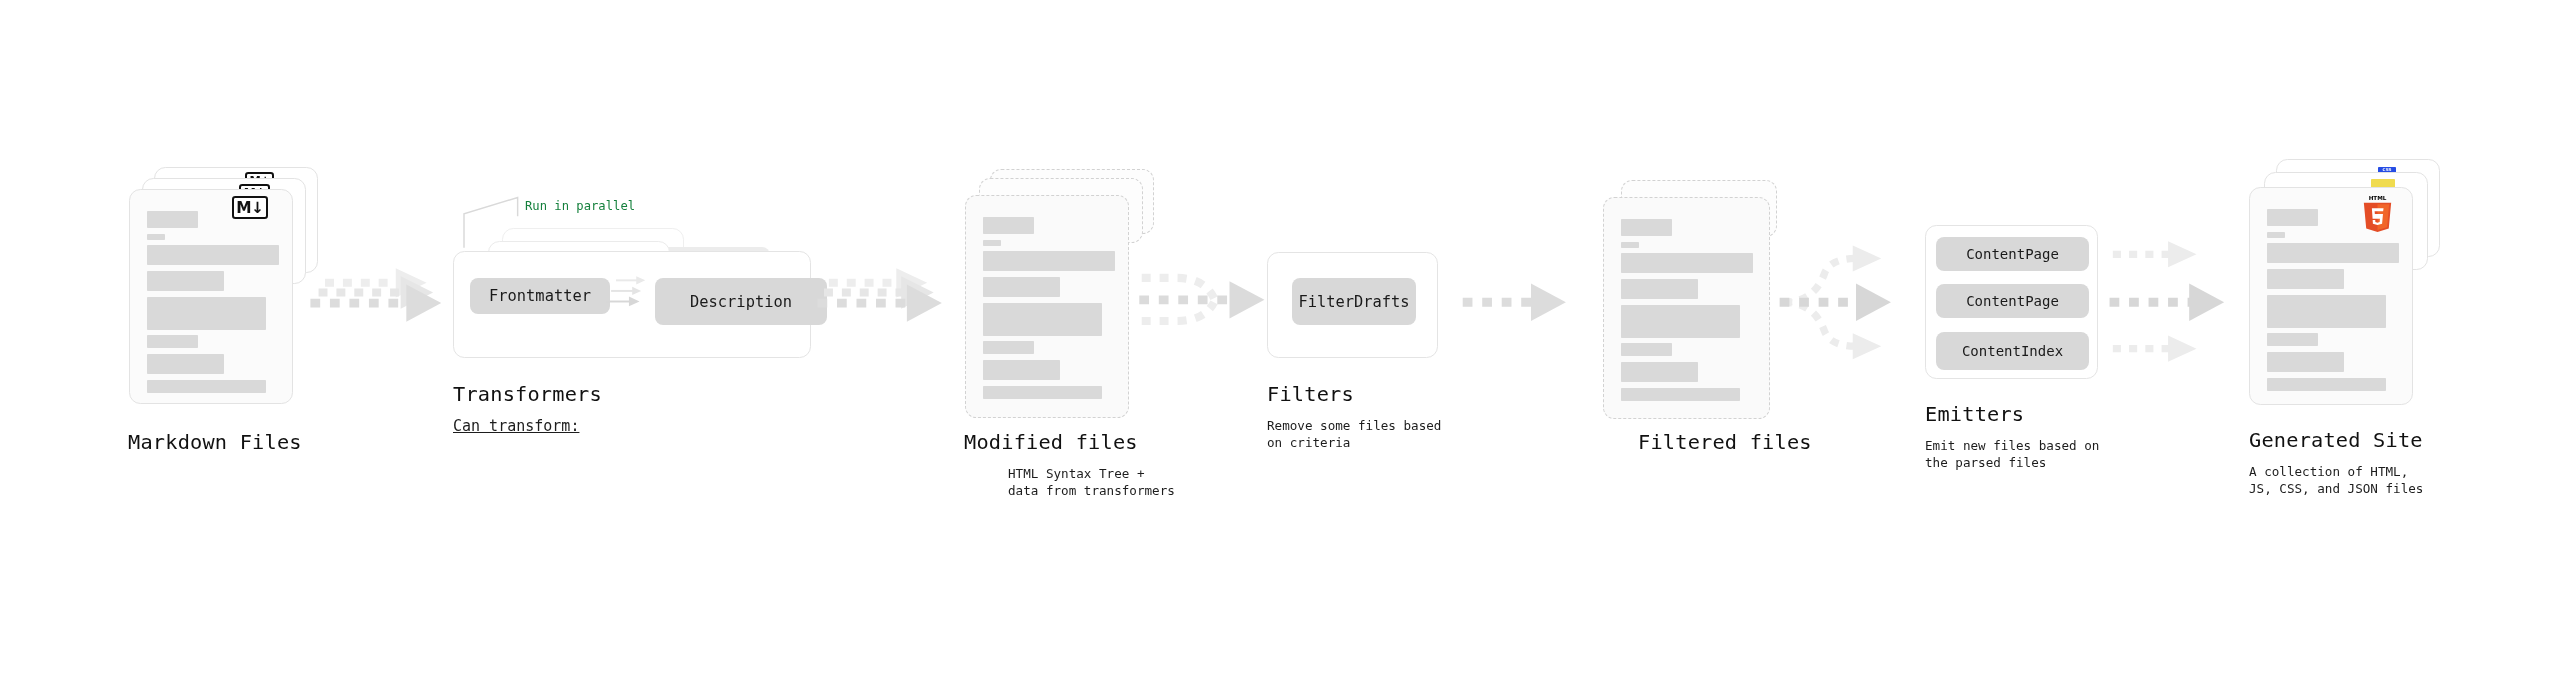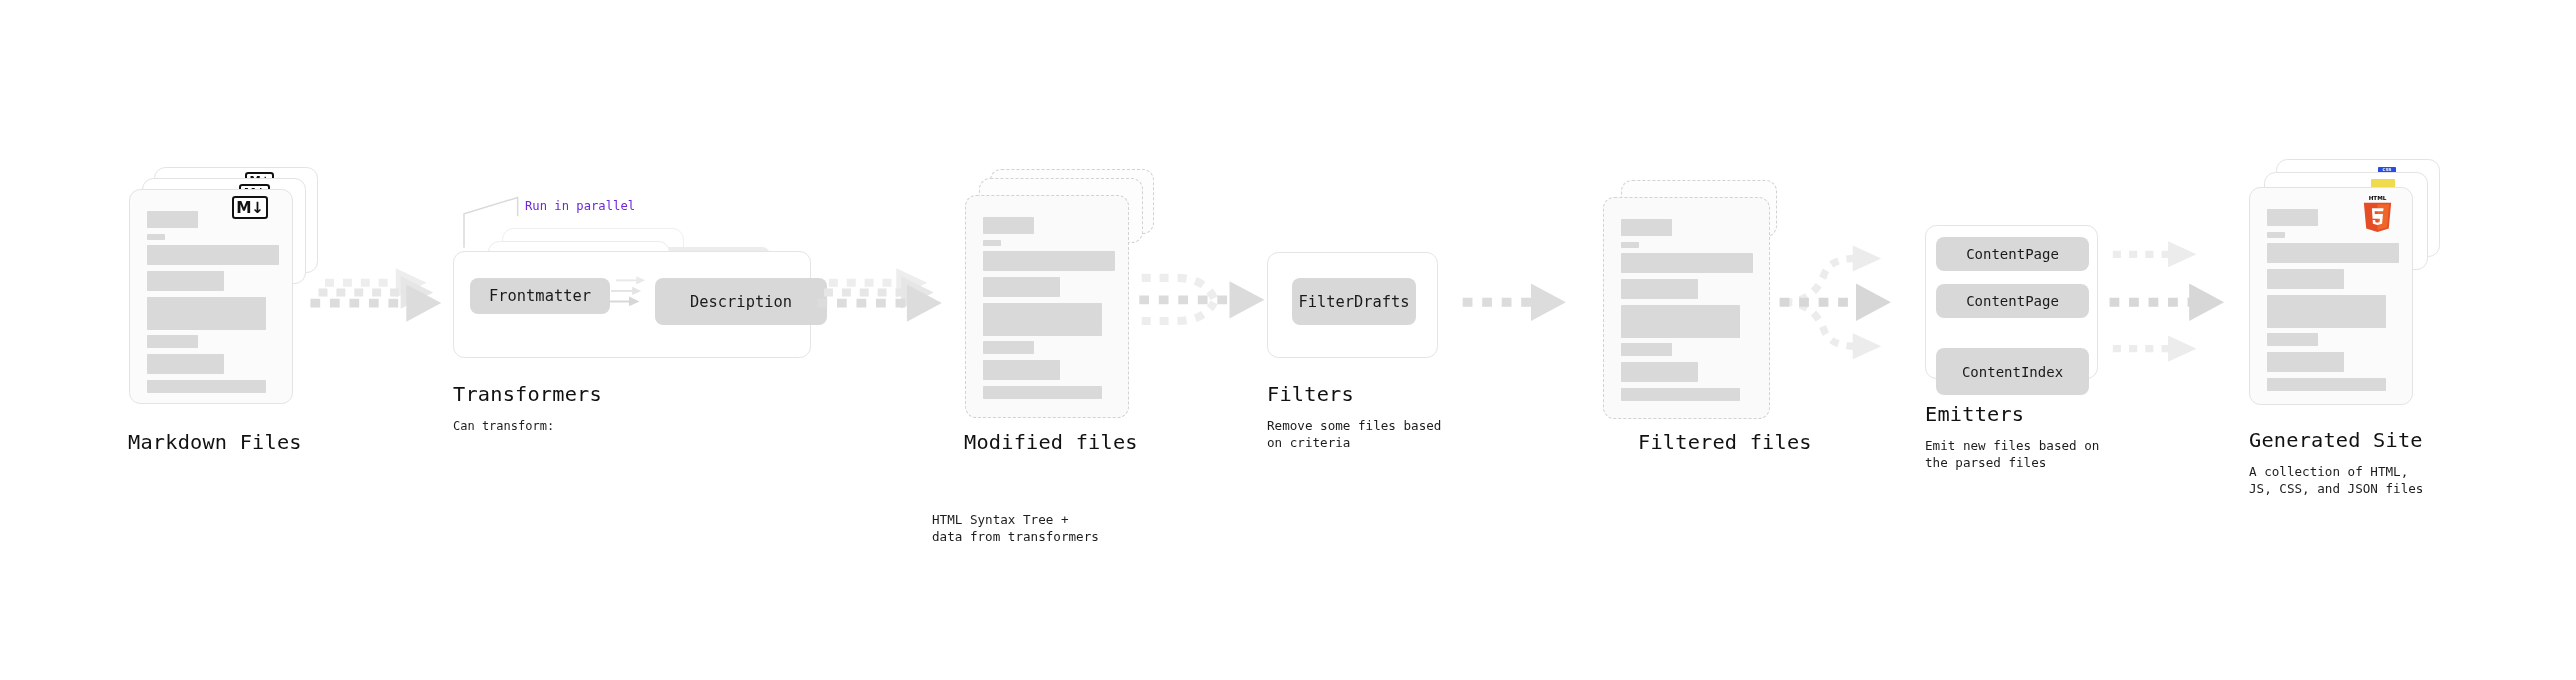--- a/index.html
+++ b/index.html
@@ -103,29 +103,30 @@
     font-family: "DejaVu Sans Mono", "Liberation Mono", monospace;
     font-size: 12.6px;
     line-height: 17px;
     color: #1d1d1d;
     white-space: pre;
   }
   .note {
     position: absolute;
     font-family: "DejaVu Sans Mono", "Liberation Mono", monospace;
     font-size: 12.2px;
-    color: #6d28d9;
+    color: #15803d;
     white-space: nowrap;
   }
   .bullets {
     position: absolute;
     font-family: "DejaVu Sans Mono", "Liberation Mono", monospace;
-    font-size: 12px;
+    font-size: 15px;
     line-height: 17px;
     color: #1d1d1d;
+    text-decoration: underline;
   }
   .bullets .lead { display: block; }
   .bullets ul { margin: 0; padding: 0 0 0 11.4px; list-style: none; }
   .bullets li { white-space: pre; }
   .bullets li::before { content: "\2022"; margin-right: 5.7px; }
 
   svg.ov { position: absolute; left: 0; top: 0; overflow: visible; }
 </style>
 </head>
 <body>
@@ -238,21 +239,21 @@
       <div class="skel" style="left:17px;top:55px;width:132px;height:20.3px;"></div>
       <div class="skel" style="left:17px;top:81px;width:77px;height:20.3px;"></div>
       <div class="skel" style="left:17px;top:107px;width:119px;height:32.5px;"></div>
       <div class="skel" style="left:17px;top:145px;width:51px;height:13px;"></div>
       <div class="skel" style="left:17px;top:164px;width:77px;height:20.3px;"></div>
       <div class="skel" style="left:17px;top:190px;width:119px;height:13px;"></div>
     </div>
   </div>
 
   <div class="title" style="left:964px;top:430px;">Modified files</div>
-  <div class="sub" style="left:932px;top:465px;margin-top:46px;">HTML Syntax Tree +
+  <div class="sub" style="left:1008px;top:465px;">HTML Syntax Tree +
 data from transformers</div>
 
   <svg class="ov" width="2576" height="681" style="pointer-events:none;" viewBox="0 0 3170 838">
     <g>
       <path d="M 1405 342 L 1448 342 Q 1482 342 1494 367" fill="none" stroke="#ededed" stroke-width="10" stroke-dasharray="11 11"></path>
       <path d="M 1405 395 L 1448 395 Q 1482 395 1494 372" fill="none" stroke="#ededed" stroke-width="10" stroke-dasharray="11 11"></path>
       <line x1="1402" y1="369" x2="1520" y2="369" stroke="#dbdbdb" stroke-width="11" stroke-dasharray="12 12"></line>
       <polygon points="1513,346 1556,369 1513,392" fill="#dbdbdb"></polygon>
     </g>
   </svg>
@@ -302,21 +303,21 @@
     </g>
   </svg>
 
   <div class="gbox" style="left:1925px;top:225px;width:173px;height:154px;"></div>
   <div class="chip" style="left:1936px;top:237px;width:153px;height:34px;font-size:14px;">
     <span>ContentPage</span>
   </div>
   <div class="chip" style="left:1936px;top:284px;width:153px;height:34px;font-size:14px;">
     <span>ContentPage</span>
   </div>
-  <div class="chip" style="left:1936px;top:348px;width:153px;height:47px;font-size:14px;">
+  <div class="chip" style="left:1936px;top:332px;width:153px;height:38px;font-size:14px;">
     <span>ContentIndex</span>
   </div>
 
   <div class="title" style="left:1925px;top:402px;">Emitters</div>
   <div class="sub" style="left:1925px;top:437px;">Emit new files based on
 the parsed files</div>
 
   <svg class="ov" width="2576" height="681" style="pointer-events:none;" viewBox="0 0 3170 838">
     <g>
       <line x1="2600" y1="313" x2="2672" y2="313" stroke="#ececec" stroke-width="9" stroke-dasharray="10 10"></line>

